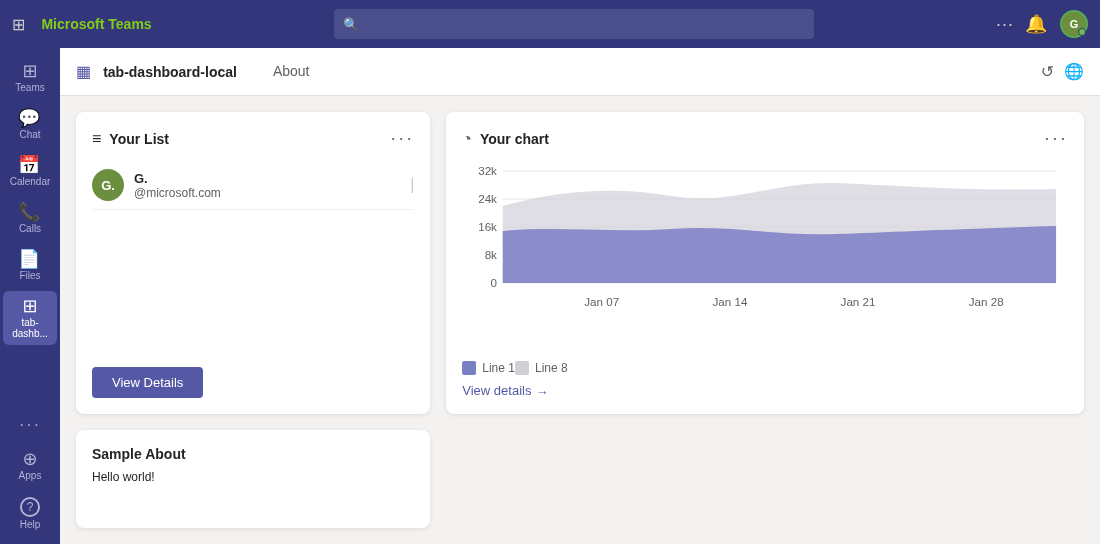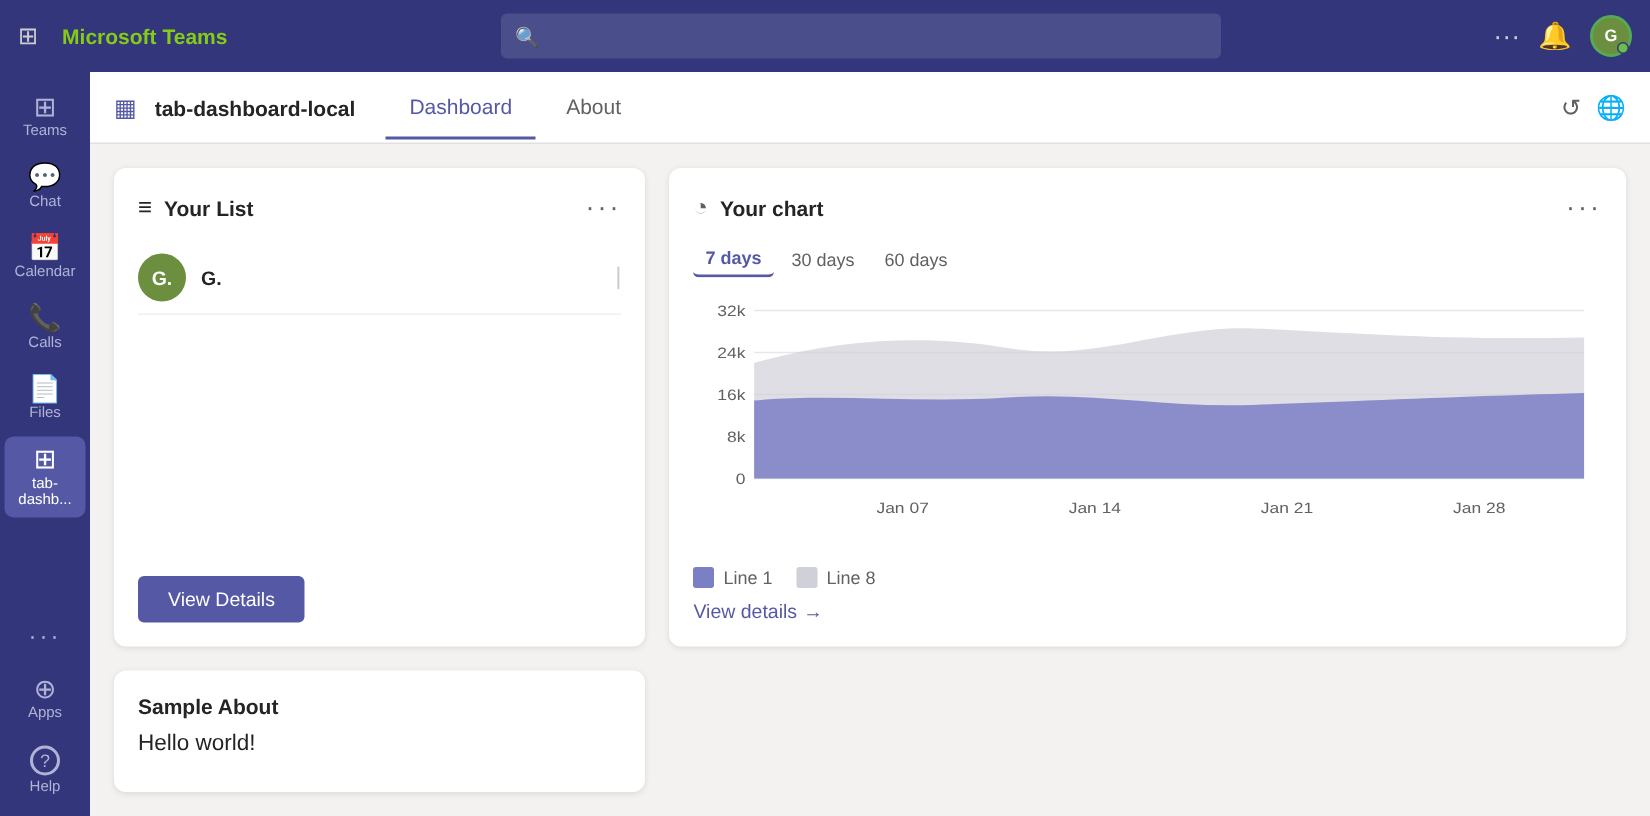--- a/index.html
+++ b/index.html
@@ -146,29 +146,29 @@
     }
 
     
     .chart-card { display: flex; flex-direction: column; }
     .chart-filters { display: flex; gap: 4px; margin-bottom: 12px; }
     .filter-btn { font-size: 12px; padding: 4px 8px; border-radius: 4px; cursor: pointer; border: none; background: transparent; color: #5558a5; }
     .filter-btn.active { color: #5558a5; font-weight: 600; border-bottom: 2px solid #5558a5; }
     .filter-btn:not(.active) { color: #616161; }
     .chart-container { flex: 1; position: relative; }
     .chart-svg { width: 100%; height: 160px; }
-    .chart-legend { display: flex; gap: 16px; margin-top: 8px; }
+    .chart-legend { display: flex; gap: 0; margin-top: 8px; }
     .legend-item { display: flex; align-items: center; gap: 6px; font-size: 12px; color: #616161; }
     .legend-color { width: 14px; height: 14px; border-radius: 2px; }
     .view-details-link { display: flex; align-items: center; gap: 4px; color: #5558a5; font-size: 13px; cursor: pointer; margin-top: 8px; }
 
     
     .widget-card { }
     .widget-title { font-size: 14px; font-weight: 600; color: #242424; margin-bottom: 8px; }
-    .widget-text { font-size: 15px; color: #242424; }
+    .widget-text { font-size: 12px; color: #242424; }
   </style>
 </head>
 <body>
 
 <div class="topbar">
   <span class="topbar-grid-icon">⊞</span>
   <span class="topbar-title">Microsoft Teams</span>
   <div class="search-bar">
     <span style="color:#aaa;font-size:13px;">🔍</span>
   </div>
@@ -221,21 +221,20 @@
       <span class="sidebar-icon" style="width:20px;height:20px;border-radius:50%;border:2px solid #b0b3d6;display:flex;align-items:center;justify-content:center;font-size:12px;">?</span>
       <span class="sidebar-label">Help</span>
     </div>
   </div>
 
   <div class="content-area">
 
     <div class="tab-bar">
       <span class="tab-icon" style="color:#5558a5;">▦</span>
       <span class="tab-app-name">tab-dashboard-local</span>
-      <div class="tab active">Dashboard</div>
       <div class="tab">About</div>
       <div class="tab-actions">
         <span style="font-size:16px;color:#616161;">↺</span>
         <span style="font-size:16px;color:#616161;">🌐</span>
       </div>
     </div>
 
     <div class="dashboard-content">
 
       <div class="card list-card">
@@ -245,40 +244,36 @@
             <span>Your List</span>
           </div>
           <span class="card-menu">···</span>
         </div>
         <div class="list-item-row">
           <div class="list-avatar">
             <span>G.</span>
           </div>
           <div class="list-item-info">
             <div class="list-item-name">G.</div>
+            <div class="list-item-email">@microsoft.com</div>
           </div>
           <span style="color:#ccc;font-size:16px;">|</span>
         </div>
         <div class="list-spacer"></div>
         <button class="view-details-btn">View Details</button>
       </div>
 
       <div class="card chart-card">
         <div class="card-header">
           <div class="card-title">
             <span style="font-size:16px;color:#616161;">◔</span>
             <span>Your chart</span>
           </div>
           <span class="card-menu">···</span>
         </div>
-        <div class="chart-filters">
-          <button class="filter-btn active">7 days</button>
-          <button class="filter-btn">30 days</button>
-          <button class="filter-btn">60 days</button>
-        </div>
         <div class="chart-container">
           <svg class="chart-svg" viewBox="0 0 520 160" preserveAspectRatio="none">
 
             <text x="30" y="14" font-size="10" fill="#616161" text-anchor="end">32k</text>
             <text x="30" y="42" font-size="10" fill="#616161" text-anchor="end">24k</text>
             <text x="30" y="70" font-size="10" fill="#616161" text-anchor="end">16k</text>
             <text x="30" y="98" font-size="10" fill="#616161" text-anchor="end">8k</text>
             <text x="30" y="126" font-size="10" fill="#616161" text-anchor="end">0</text>
 
             <line x1="35" y1="10" x2="510" y2="10" stroke="#e8e8e8" stroke-width="1"></line>

